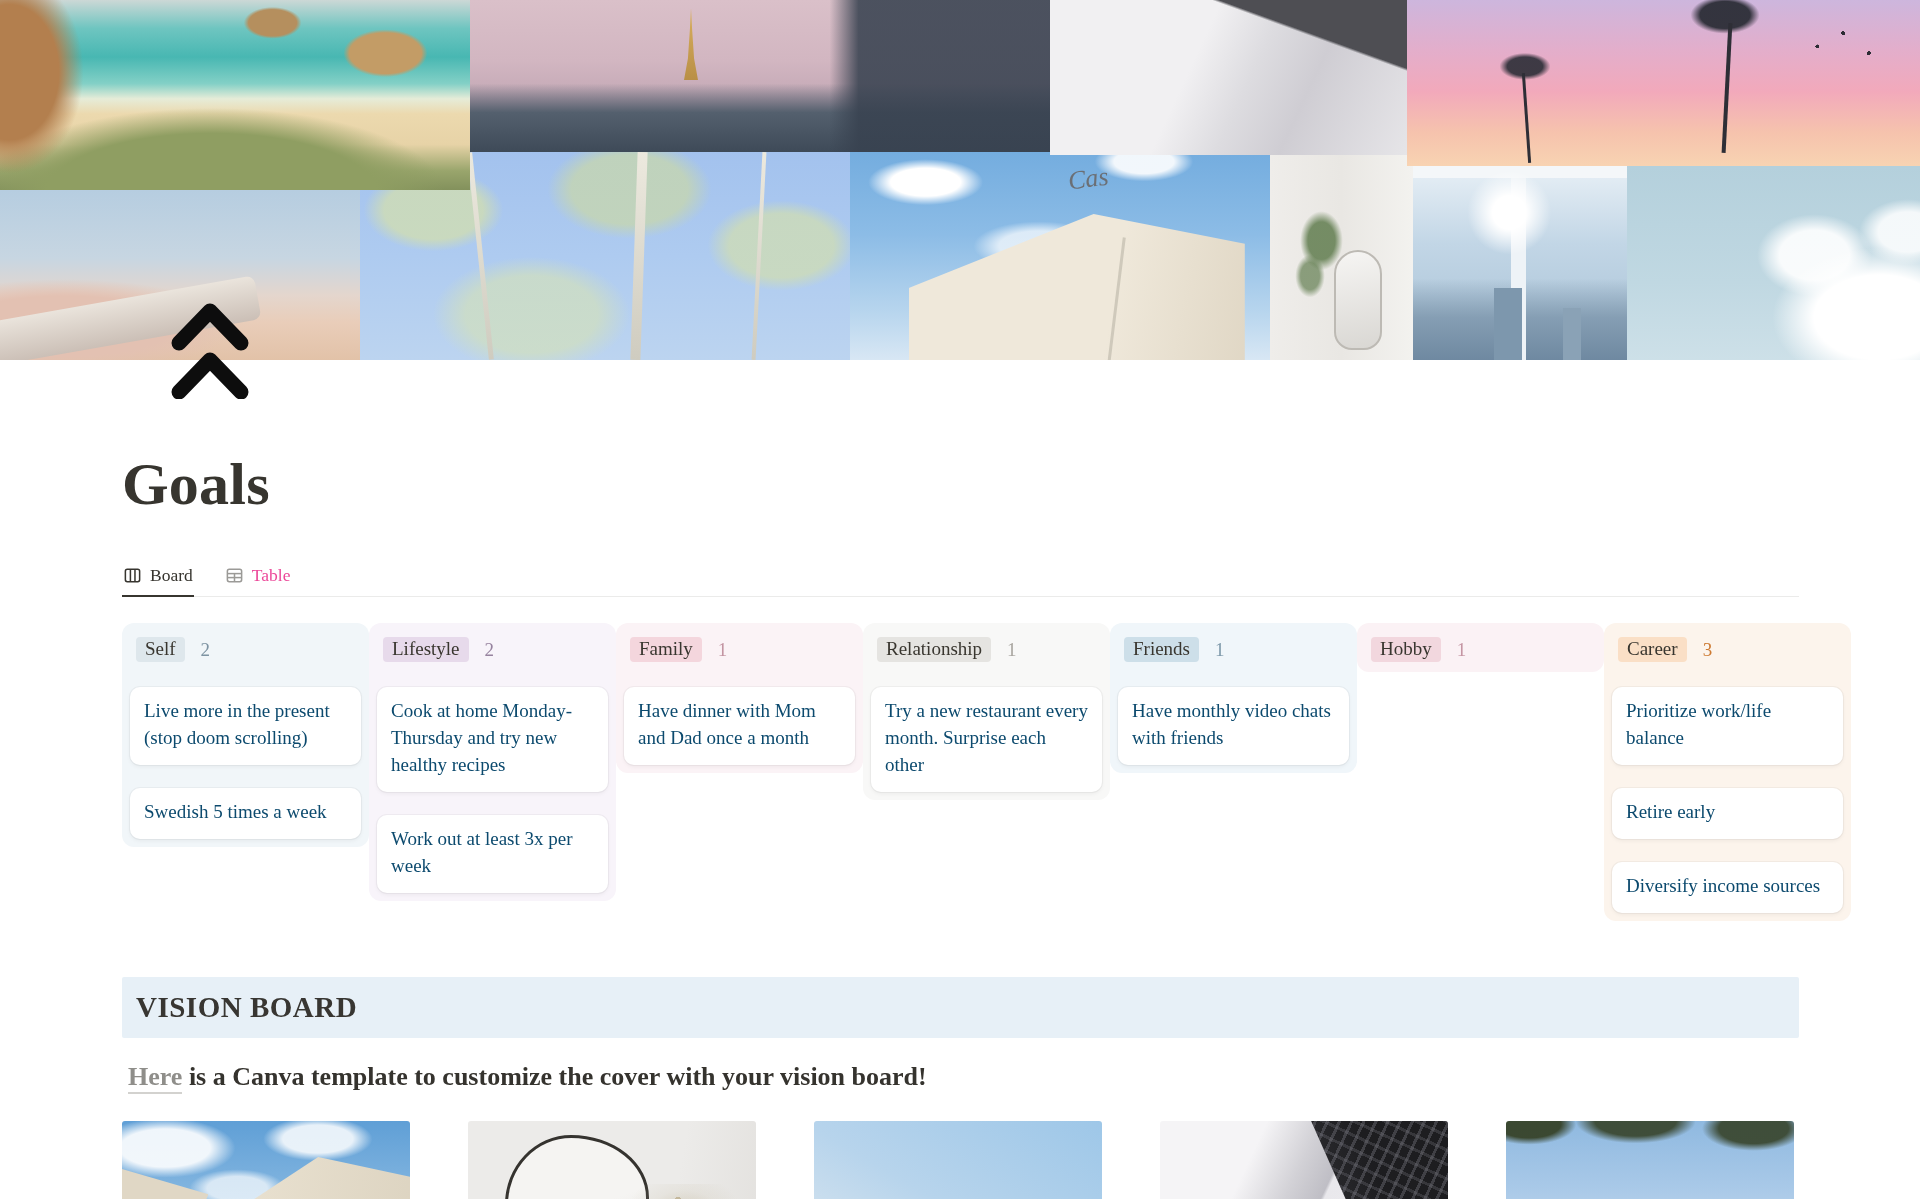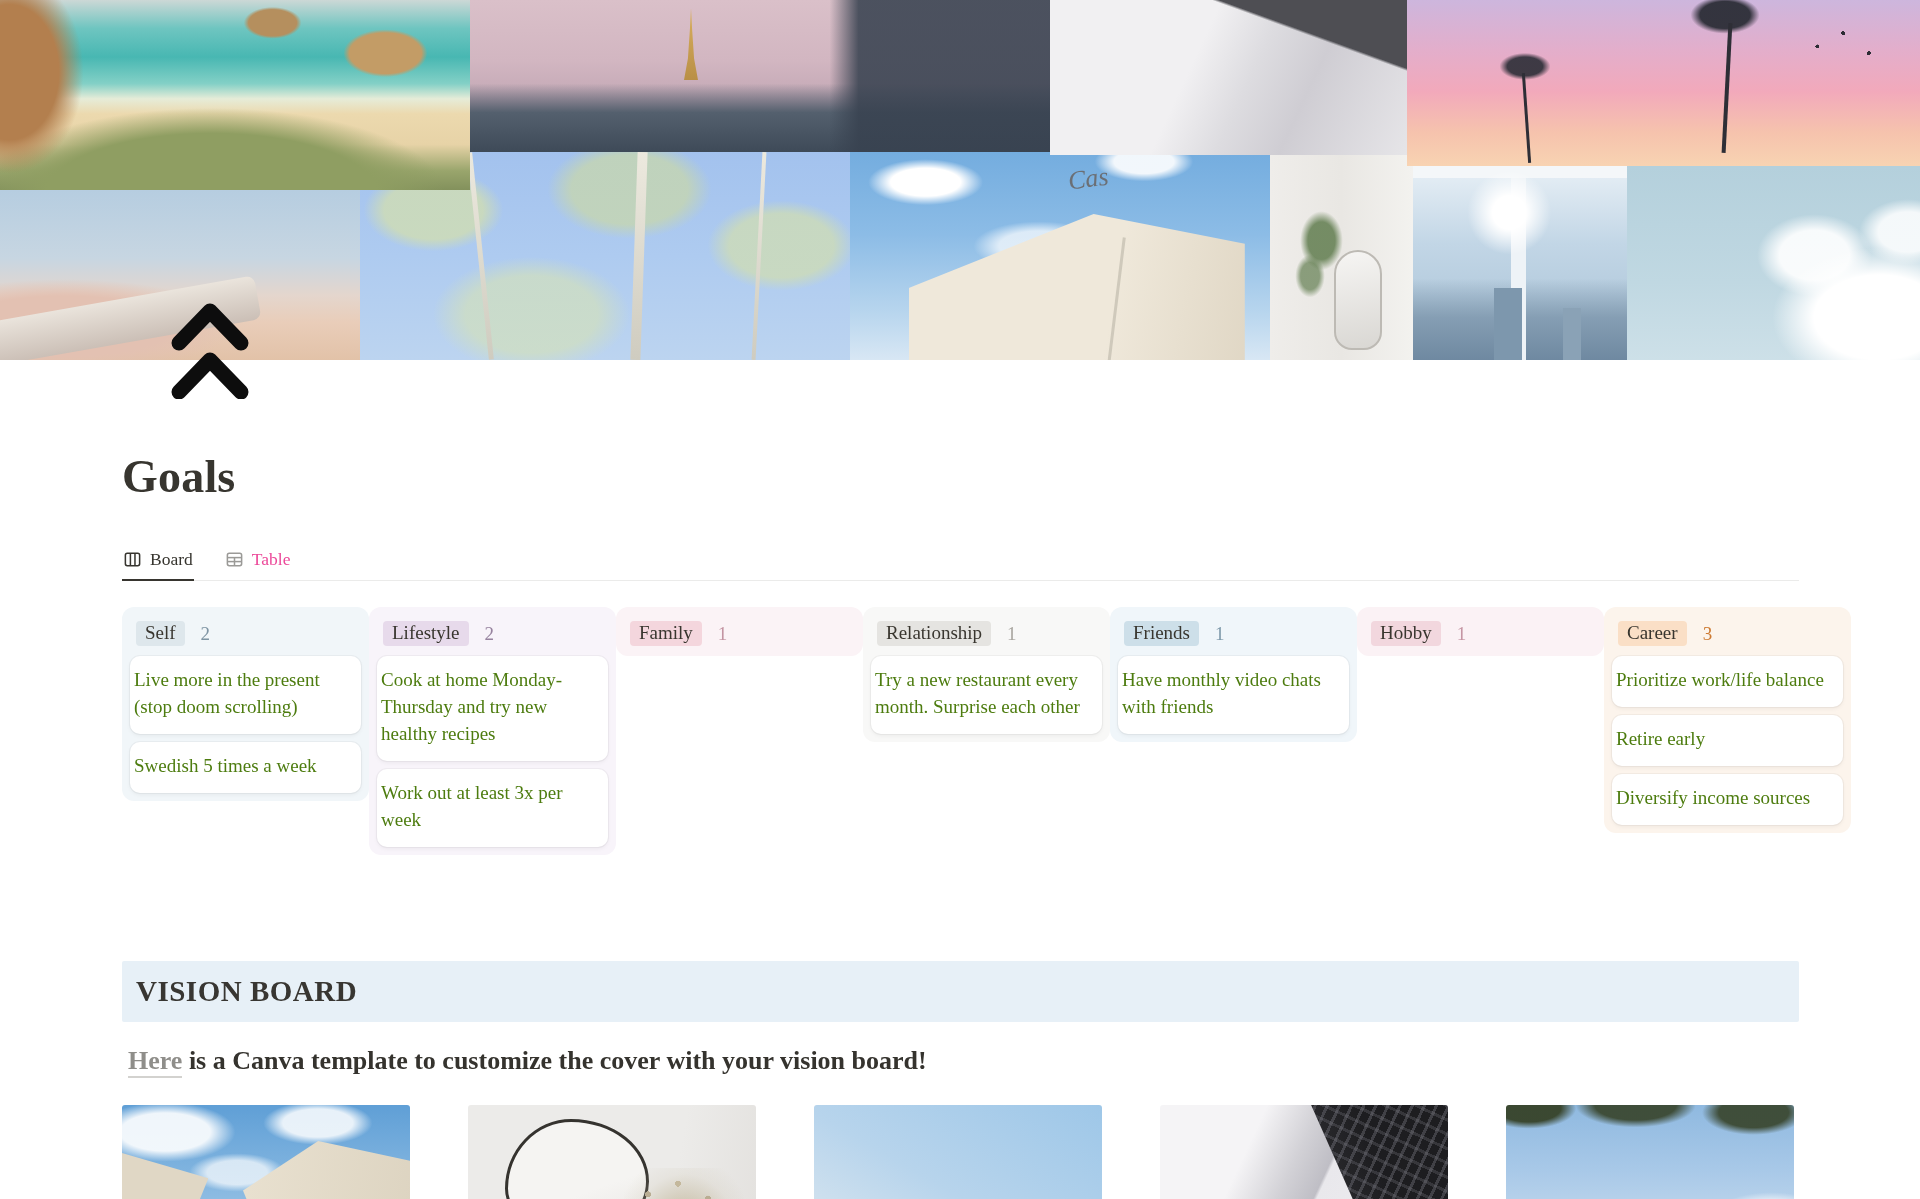--- a/index.html
+++ b/index.html
@@ -107,37 +107,37 @@
       radial-gradient(ellipse 70px 50px at 64% 46%, rgba(255,255,255,.9) 0 50%, transparent 82%),
       radial-gradient(ellipse 60px 40px at 96% 34%, rgba(255,255,255,.85) 0 50%, transparent 82%),
       linear-gradient(180deg,#b4d0dc 0%,#c0d8e2 60%,#cde0e8 100%);
   }
 
   
   .page-icon { position:absolute; left:167px; top:295px; z-index:10; cursor:pointer; }
 
   
   .content { padding-left:122px; width:1920px; }
-  .page-title { margin:90px 0 0 0; font-size:46px; font-weight:700; color:#37352f; letter-spacing:.2px; }
+  .page-title { margin:90px 0 0 0; font-size:60px; font-weight:700; color:#37352f; letter-spacing:.2px; }
 
   .tabs { margin-top:22px; width:1677px; border-bottom:1px solid #ebebea; display:flex; gap:30px; }
   .tab { display:inline-flex; align-items:center; gap:8px; font-size:17.5px; padding:8px 1px 9px;
     border-bottom:2.5px solid transparent; margin-bottom:-1px; cursor:pointer;margin-top:16px; }
   .tab.active { color:#37352f; border-color:#37352f; }
   .tab.inactive { color:#ec4899; }
   .tab svg { display:block; }
 
   
   .board { margin-top:26px; height:354px; display:flex; align-items:flex-start; }
   .column { width:247px; flex:0 0 auto; border-radius:12px; padding:8px; }
   .col-header { display:flex; align-items:center; padding:6px 6px 2px; }
   .badge { display:inline-block; border-radius:4px; padding:1px 9px 2px; font-size:19px; color:#39362f; cursor:pointer; }
   .count { margin-left:16px; font-size:19px; }
-  .card { background:#ffffff; border-radius:10px; padding:11px 4px 13px; margin-top:8px;
-    font-size:19px; line-height:1.42; color:#4d7c0f; cursor:pointer;
+  .card { background:#ffffff; border-radius:10px; padding:11px 14px 13px; margin-top:23px;
+    font-size:19px; line-height:1.42; color:#0c4a6e; cursor:pointer;
     box-shadow:0 0 0 1px rgba(15,15,15,.04), 0 2px 4px rgba(15,15,15,.05); }
 
   
   .vision-band { width:1677px; height:61px; border-radius:2px; display:flex; align-items:center; padding-left:14px; }
   .vision-heading { font-size:29px; font-weight:700; color:#383632; letter-spacing:.5px; }
   .canva-line { margin:24px 0 0 6px; font-size:26px; font-weight:700; color:#35332e; }
   .canva-link { color:#8f8e8a; text-decoration:none; border-bottom:2.5px solid #d3d2cf; padding-bottom:1px; cursor:pointer; }
 
   
   .gallery { margin-top:29px; display:flex; gap:58px; }
@@ -271,20 +271,21 @@
       </div>
       <div class="card">Cook at home Monday-Thursday and try new healthy recipes</div>
       <div class="card">Work out at least 3x per week</div>
     </div>
 
     <div class="column" style="background: rgb(251, 243, 246);">
       <div class="col-header">
         <span class="badge" style="background: rgb(244, 214, 221);">Family</span>
         <span class="count" style="color: rgb(195, 148, 162);">1</span>
       </div>
+      <div class="card">Have dinner with Mom and Dad once a month</div>
     </div>
 
     <div class="column" style="background: rgb(248, 248, 247);">
       <div class="col-header">
         <span class="badge" style="background: rgb(229, 228, 225);">Relationship</span>
         <span class="count" style="color: rgb(168, 165, 159);">1</span>
       </div>
       <div class="card">Try a new restaurant every month. Surprise each other</div>
     </div>
 

